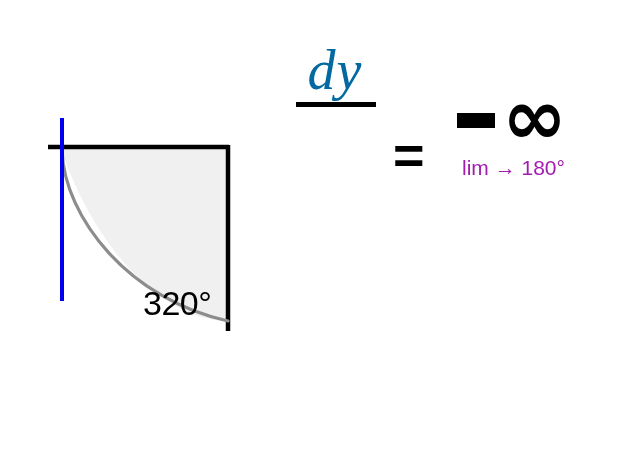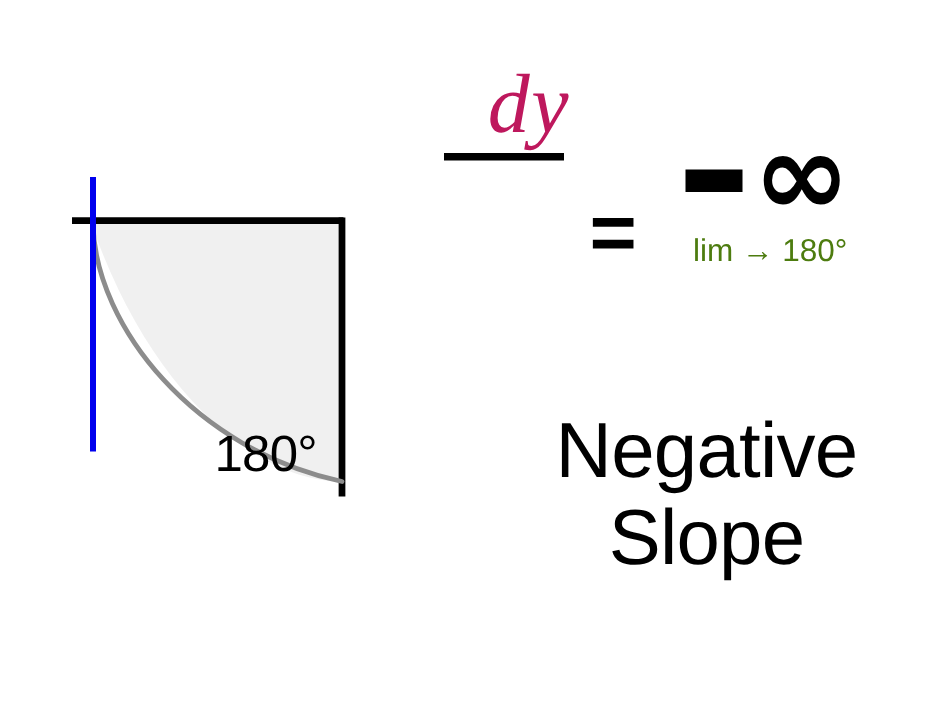--- a/index.html
+++ b/index.html
@@ -54,24 +54,24 @@
     left: 290px;
     top: 40px;
     width: 330px;
     height: 160px;
   }
   .fraction {
     position: absolute;
     left: 0px;
     top: 0px;
     width: 90px;
-    text-align: right;
+    text-align: center;
     font-family: "Liberation Serif", serif;
     font-style: italic;
-    color: #be185d;
+    color: #0369a1;
   }
   .fraction .numer,
   .fraction .denom {
     font-size: 56px;
     line-height: 60px;
     letter-spacing: 1px;
   }
   .fraction .bar {
     height: 5px;
     background: #000000;
@@ -103,21 +103,21 @@
     font-weight: bold;
     color: #000000;
     font-family: "DejaVu Sans", sans-serif;
   }
   .limit-note {
     position: absolute;
     left: 172px;
     top: 117px;
     font-size: 21px;
     line-height: 1;
-    color: #4d7c0f;
+    color: #a21caf;
     white-space: nowrap;
   }
 
   
   .caption {
     position: absolute;
     left: 330px;
     top: 272px;
     width: 282px;
     text-align: center;
@@ -142,37 +142,33 @@
 
       <line x1="18" y1="47" x2="199" y2="47" stroke="#000000" stroke-width="4.5" stroke-linecap="butt"></line>
 
       <line x1="198" y1="45" x2="198" y2="231" stroke="#000000" stroke-width="4.5" stroke-linecap="butt"></line>
 
       <path d="M 32 50 C 34 118 100 200 198 221" fill="none" stroke="#8c8c8c" stroke-width="3.2" stroke-linecap="round"></path>
 
       <line x1="32" y1="18" x2="32" y2="201" stroke="#0000ee" stroke-width="4"></line>
     </svg>
 
-    <span class="angle-label">180°</span>
+    <span class="angle-label">320°</span>
   </div>
 
   <div class="formula">
 
     <div class="fraction">
       <div class="numer">dy</div>
       <div class="bar"></div>
     </div>
 
     <span class="equals">=</span>
 
     <span class="minus-sign"></span>
 
     <span class="infinity">∞</span>
 
     <span class="limit-note">lim → 180°</span>
   </div>
 
-  <div class="caption">
-    <span class="line">Negative</span>
-    <span class="line">Slope</span>
-  </div>
 
 </div>
 
 </body></html>

